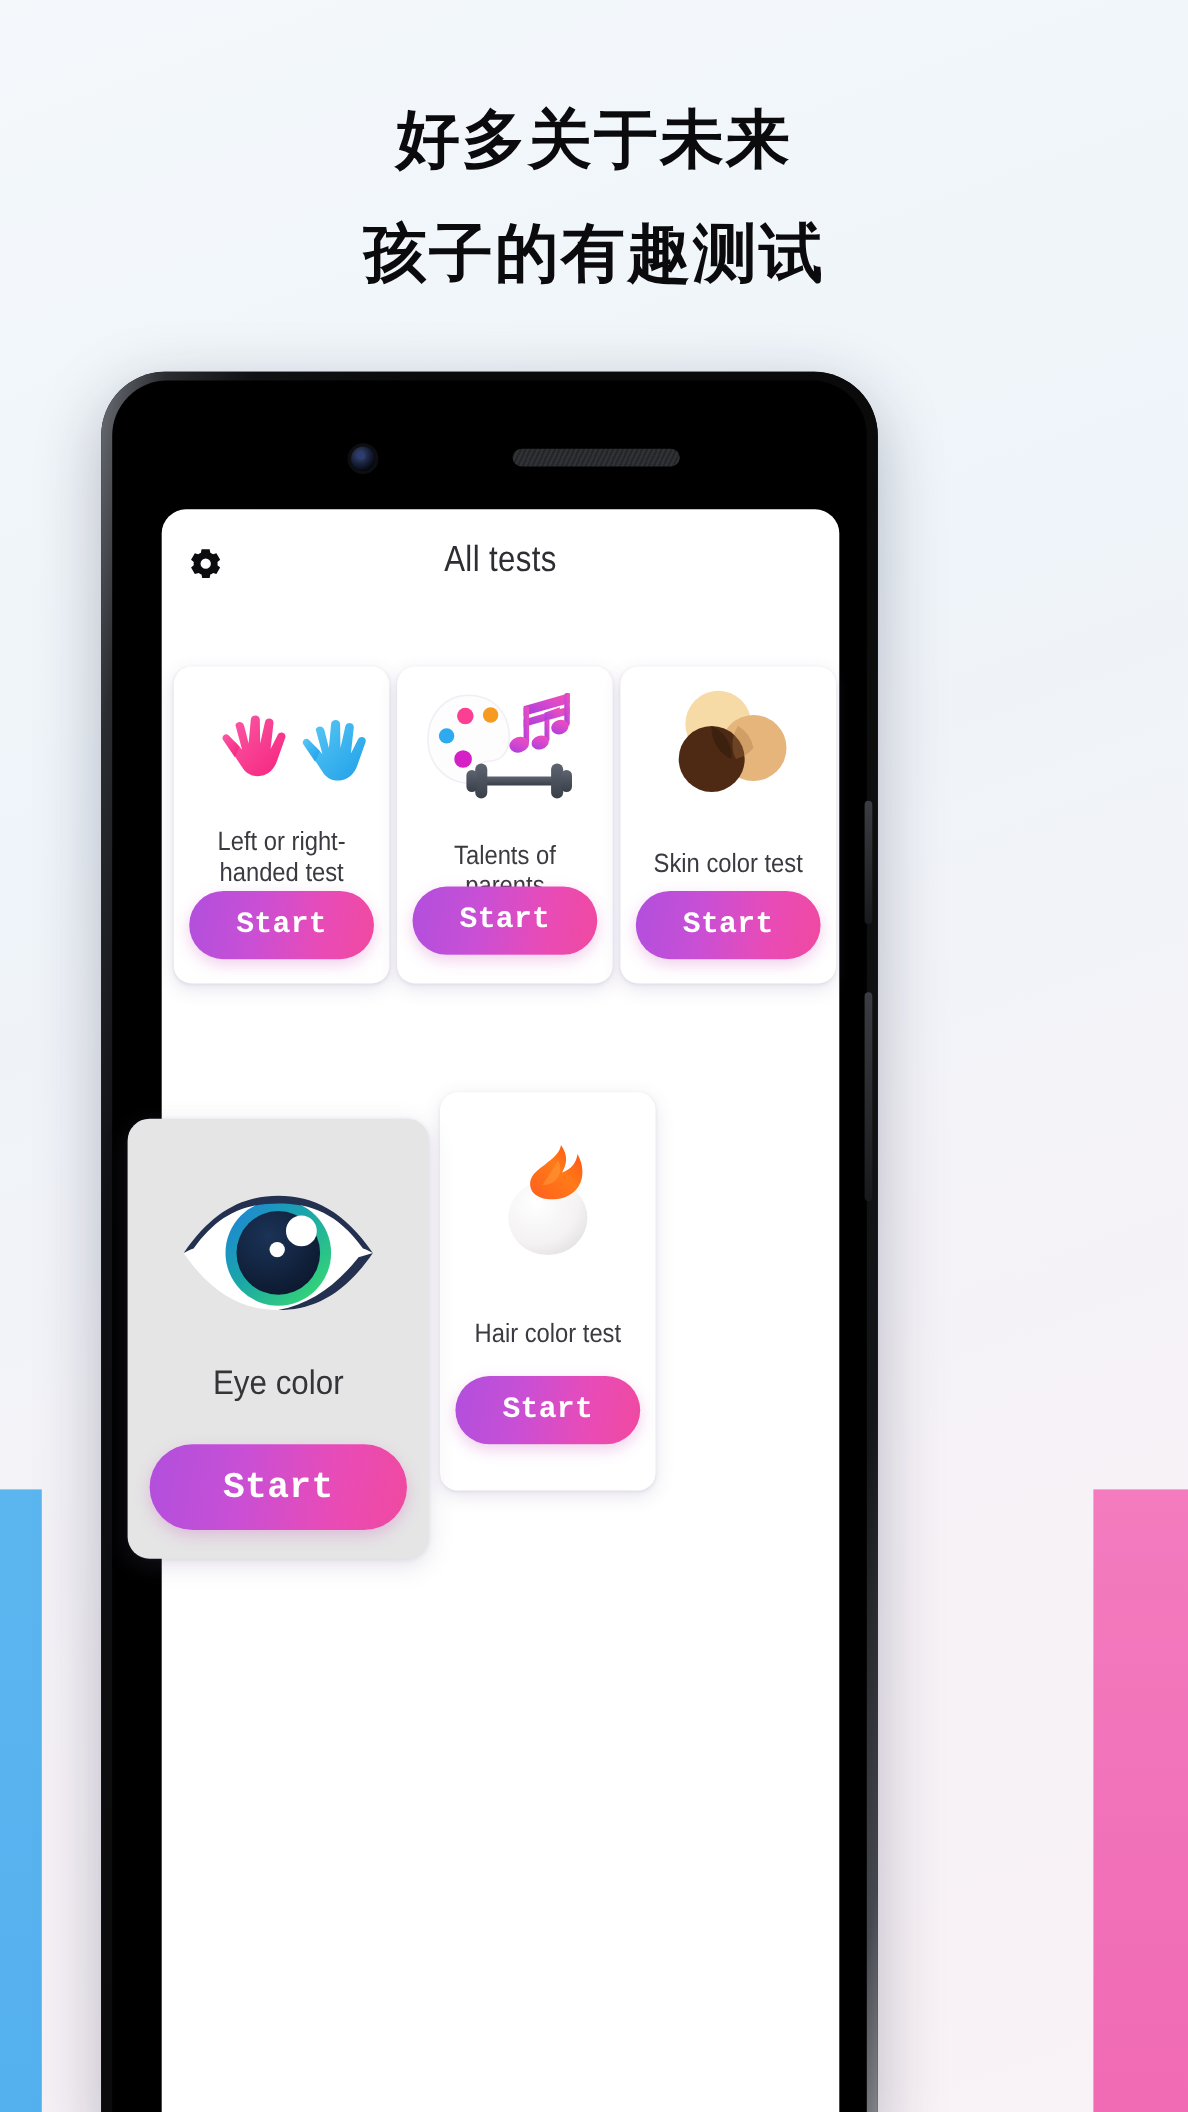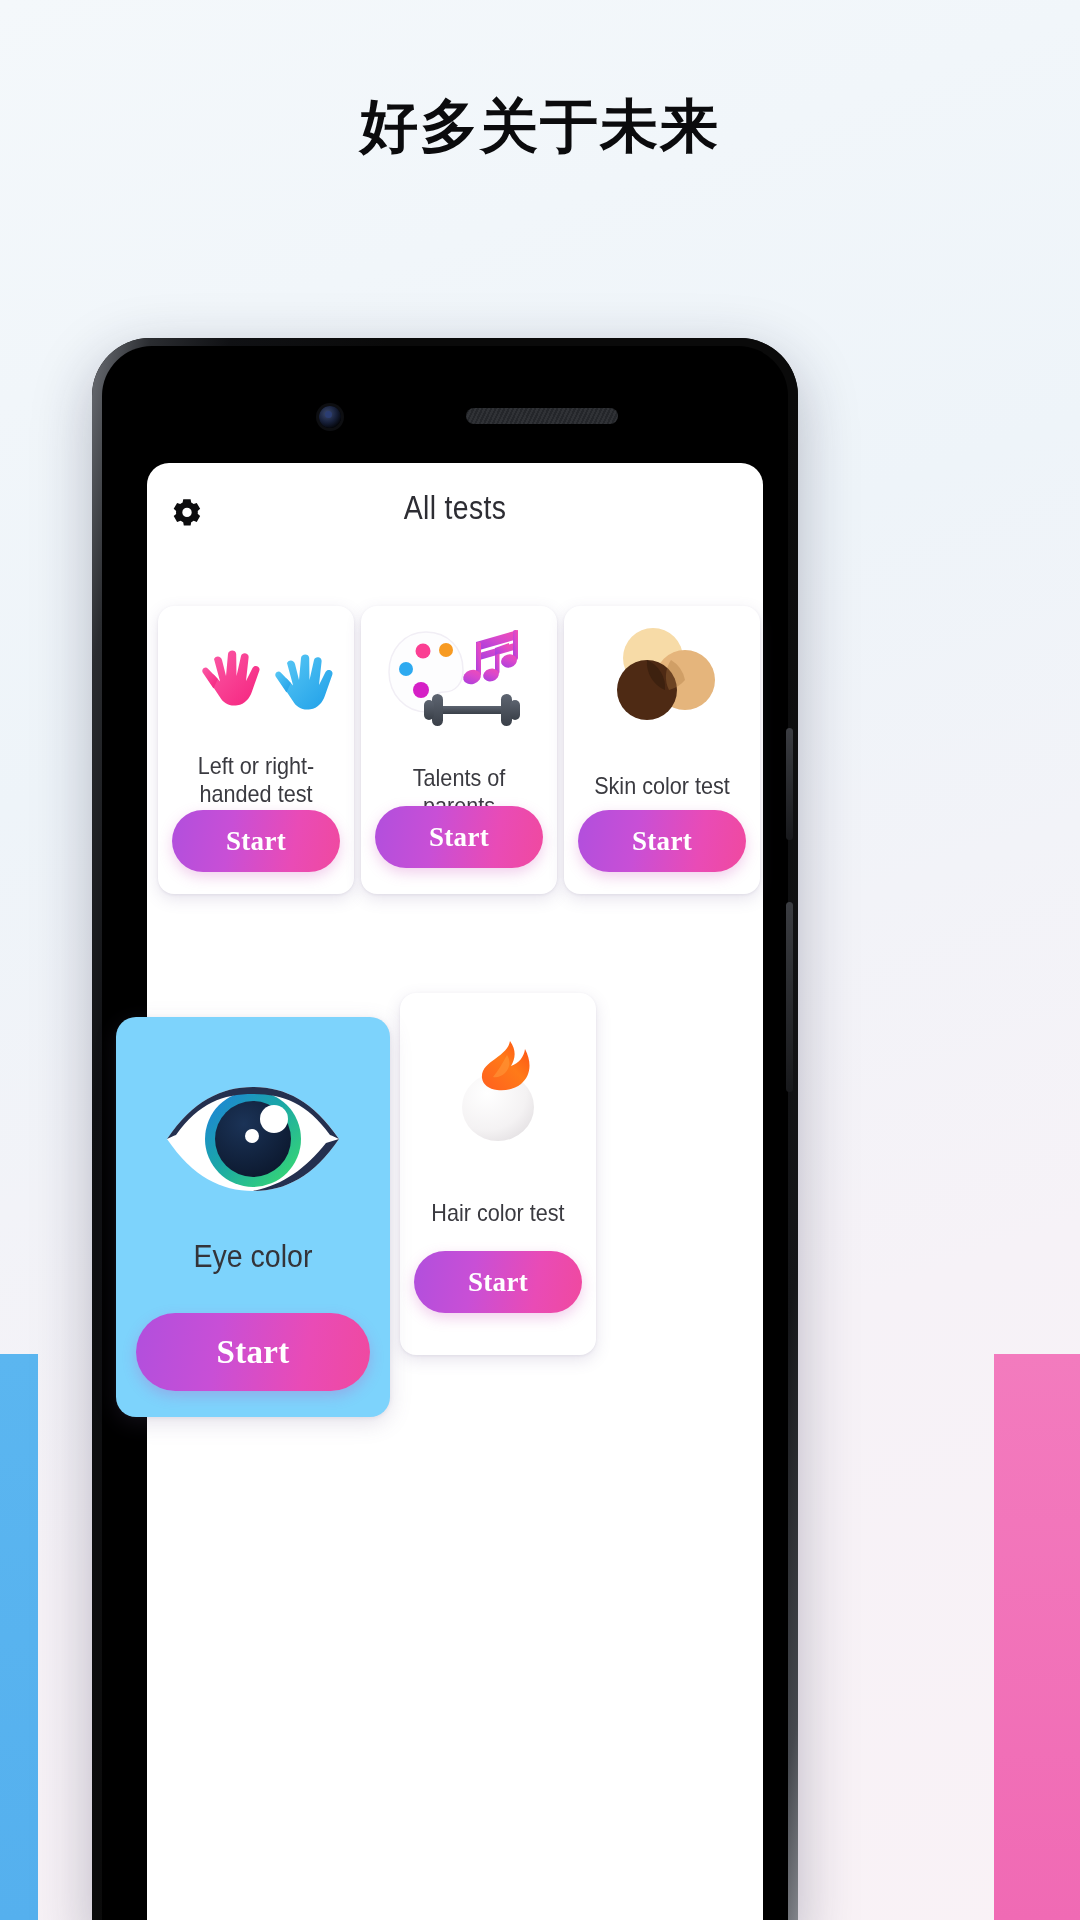--- a/index.html
+++ b/index.html
@@ -133,37 +133,37 @@
   }
   .c1 .card-label { top: 146px; }
   .c2 .card-label { top: 158px; }
   .c3 .card-label { top: 166px; }
 
   .start-btn {
     position: absolute; height: 62px;
     border-radius: 31px;
     background: linear-gradient(100deg,#b14fdd 0%, #c84fd6 35%, #e94bb6 72%, #f0499f 100%);
     color: #fff;
-    font-family: Liberation Serif, serif;
+    font-family: Liberation Mono, monospace;
     font-weight: 700;
     font-size: 27px;
     display: flex; align-items: center; justify-content: center;
     box-shadow: 0 5px 14px rgba(200,70,180,.26);
     letter-spacing: .3px;
   }
   .c1 .start-btn { left: 14px; right: 14px; top: 204px; }
   .c2 .start-btn { left: 14px; right: 14px; top: 200px; }
   .c3 .start-btn { left: 14px; right: 14px; top: 204px; }
 
   
   .c4 {
     position: absolute; left: -31px; top: 554px;
     width: 274px; height: 400px;
     border-radius: 20px;
-    background: #7dd3fc;
+    background: #e5e5e5;
     box-shadow: 0 6px 22px rgba(108,90,140,.18), 0 1px 4px rgba(90,80,120,.10);
     z-index: 5;
   }
   .c4 .card-icon { top: 40px; height: 160px; }
   .c4 .card-label {
     top: 226px; font-size: 31px; color: #343439; transform: scaleX(.92);
   }
   .c4 .start-btn {
     left: 20px; right: 20px; top: 296px; height: 78px; border-radius: 39px;
     font-size: 33px;
@@ -186,20 +186,21 @@
 </head>
 <body>
 
 <div id="stage">
 
   <div class="bar bar-left"></div>
   <div class="bar bar-right"></div>
 
   <div class="headline">
     <div>好多关于未来</div>
+    <div>孩子的有趣测试</div>
   </div>
 
   <div class="phone">
     <div class="phone-edge"></div>
     <div class="phone-inner-black">
 
       <div class="cam">
         <div class="cam-dot"></div>
       </div>
       <div class="speaker"></div>

